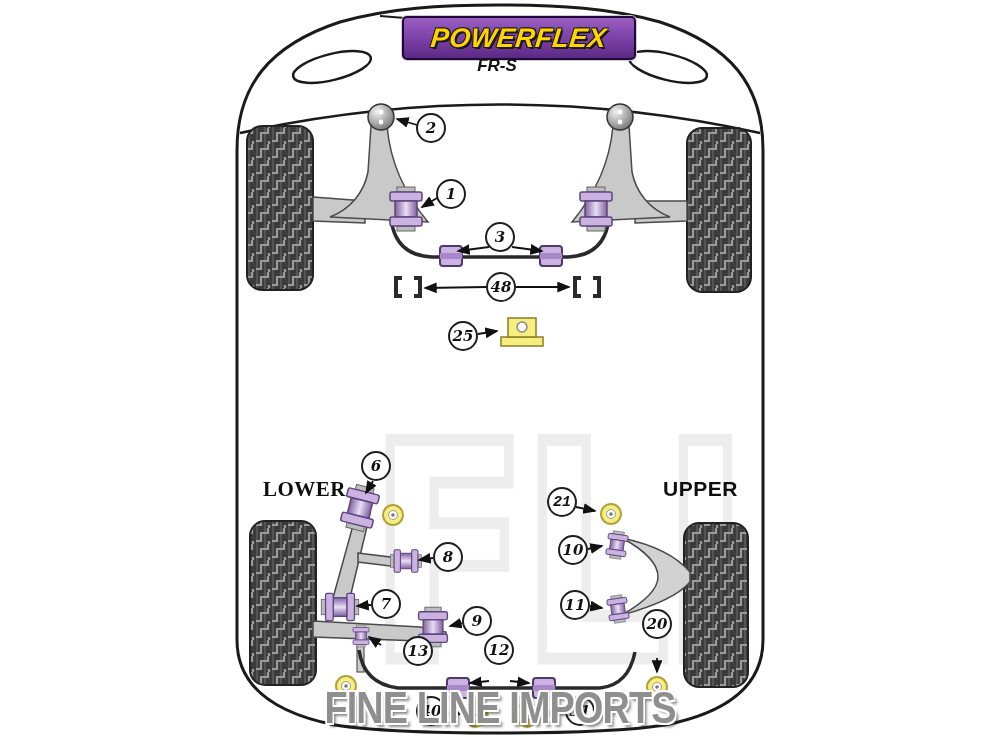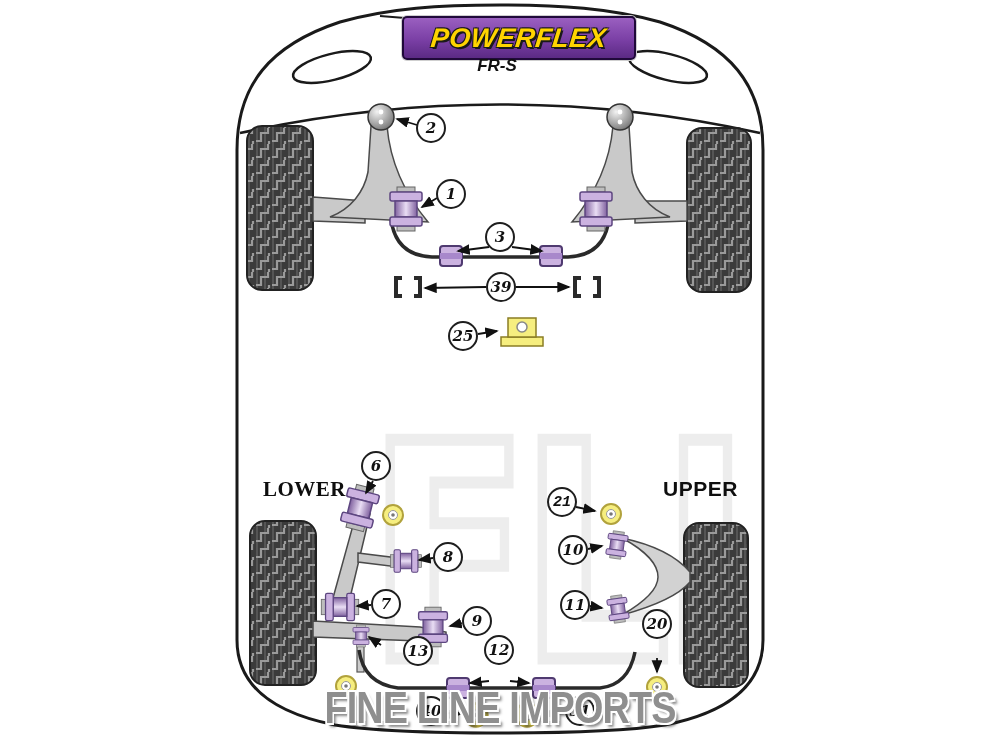--- a/index.html
+++ b/index.html
@@ -178,21 +178,21 @@
     <span>POWERFLEX</span>
   </div>
   <div class="model">FR-S</div>
   <div class="label lower">LOWER</div>
   <div class="label upper">UPPER</div>
 
   <div class="callout-layer">
       <div class="callout" style="left: 431px; top: 128px;">2</div>
       <div class="callout" style="left: 451px; top: 194px;">1</div>
       <div class="callout" style="left: 500px; top: 237px;">3</div>
-      <div class="callout" style="left: 501px; top: 287px;">39</div>
+      <div class="callout" style="left: 501px; top: 287px;">48</div>
       <div class="callout" style="left: 463px; top: 336px;">25</div>
       <div class="callout" style="left: 376px; top: 466px;">6</div>
       <div class="callout" style="left: 562px; top: 502px; font-family: Liberation Mono, monospace;">21</div>
       <div class="callout" style="left: 448px; top: 557px;">8</div>
       <div class="callout" style="left: 573px; top: 550px;">10</div>
       <div class="callout" style="left: 386px; top: 604px;">7</div>
       <div class="callout" style="left: 575px; top: 605px;">11</div>
       <div class="callout" style="left: 477px; top: 621px;">9</div>
       <div class="callout" style="left: 391px; top: 651px; margin-left: 12px;">13</div>
       <div class="callout" style="left: 657px; top: 624px;">20</div>

